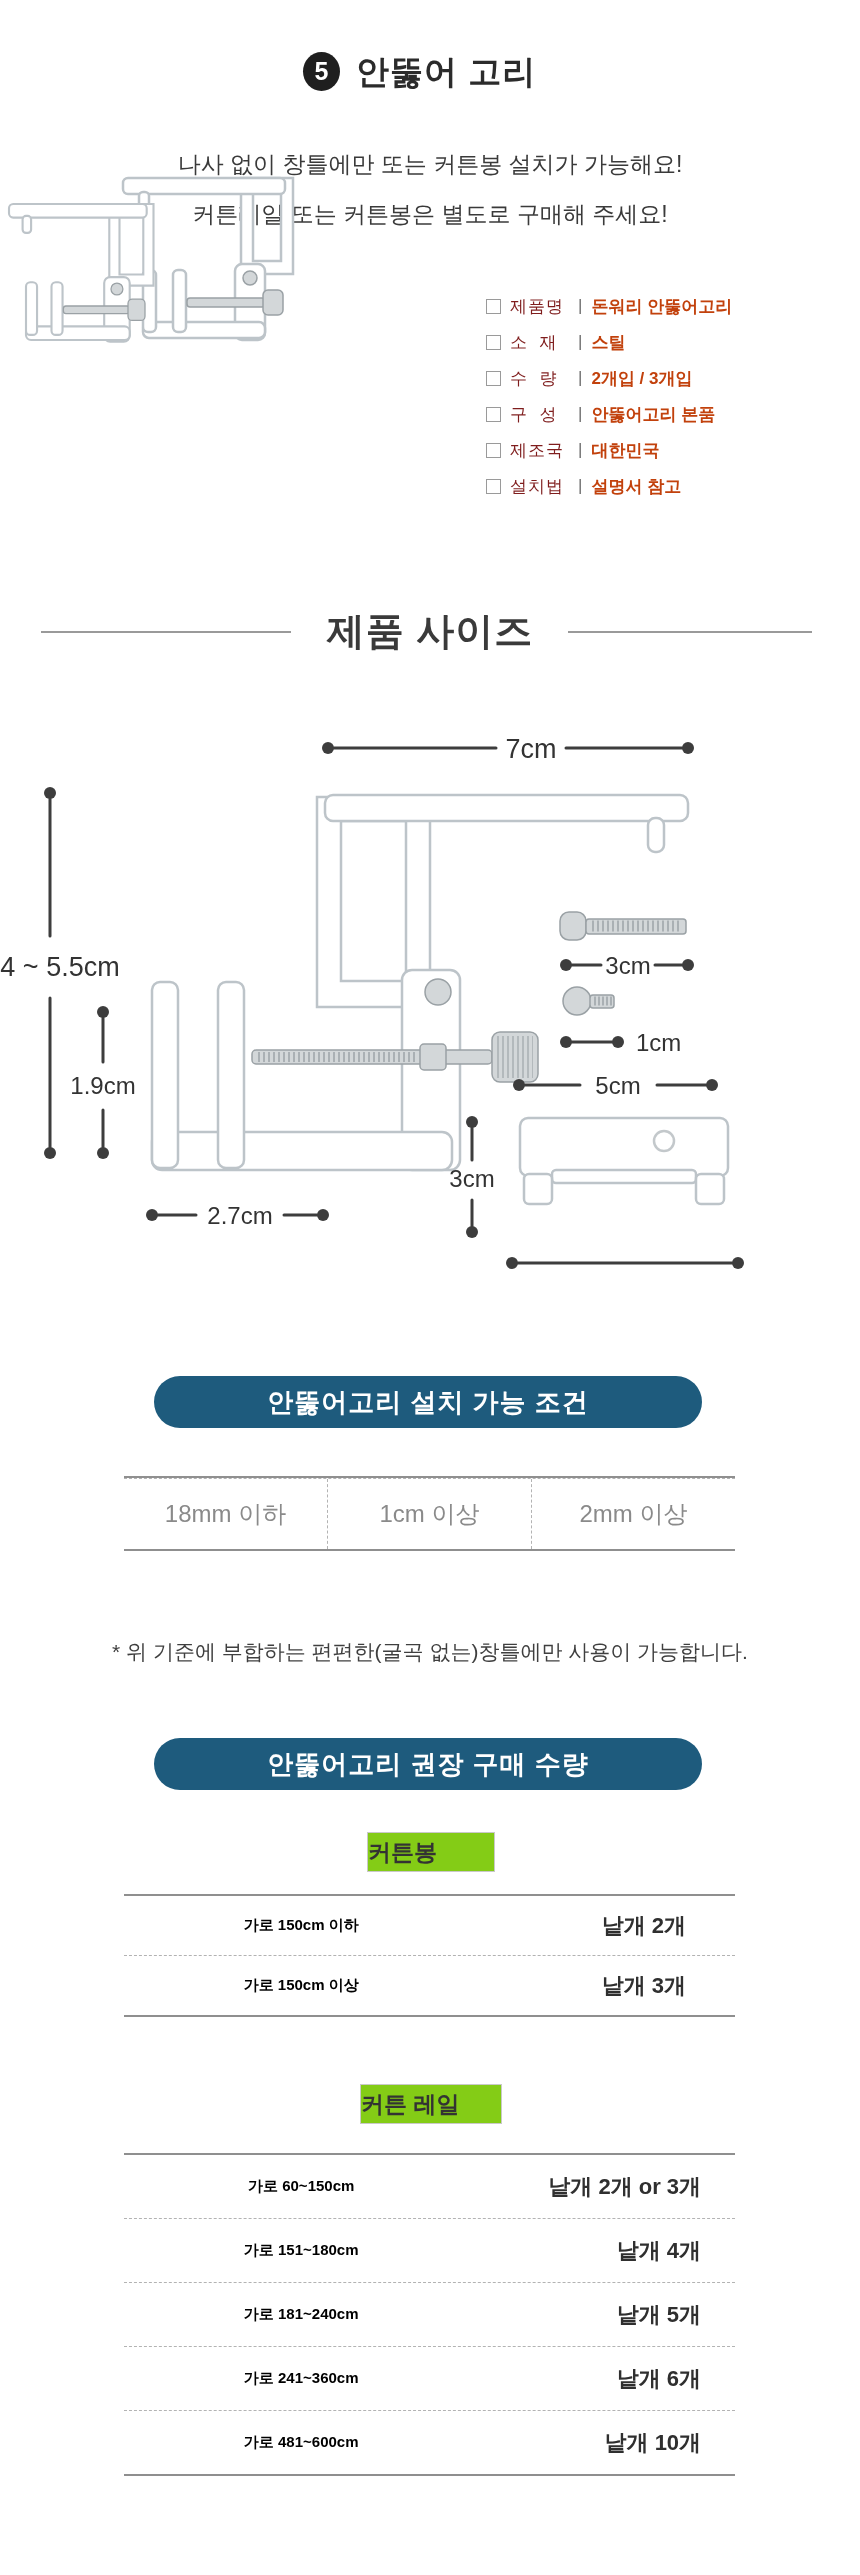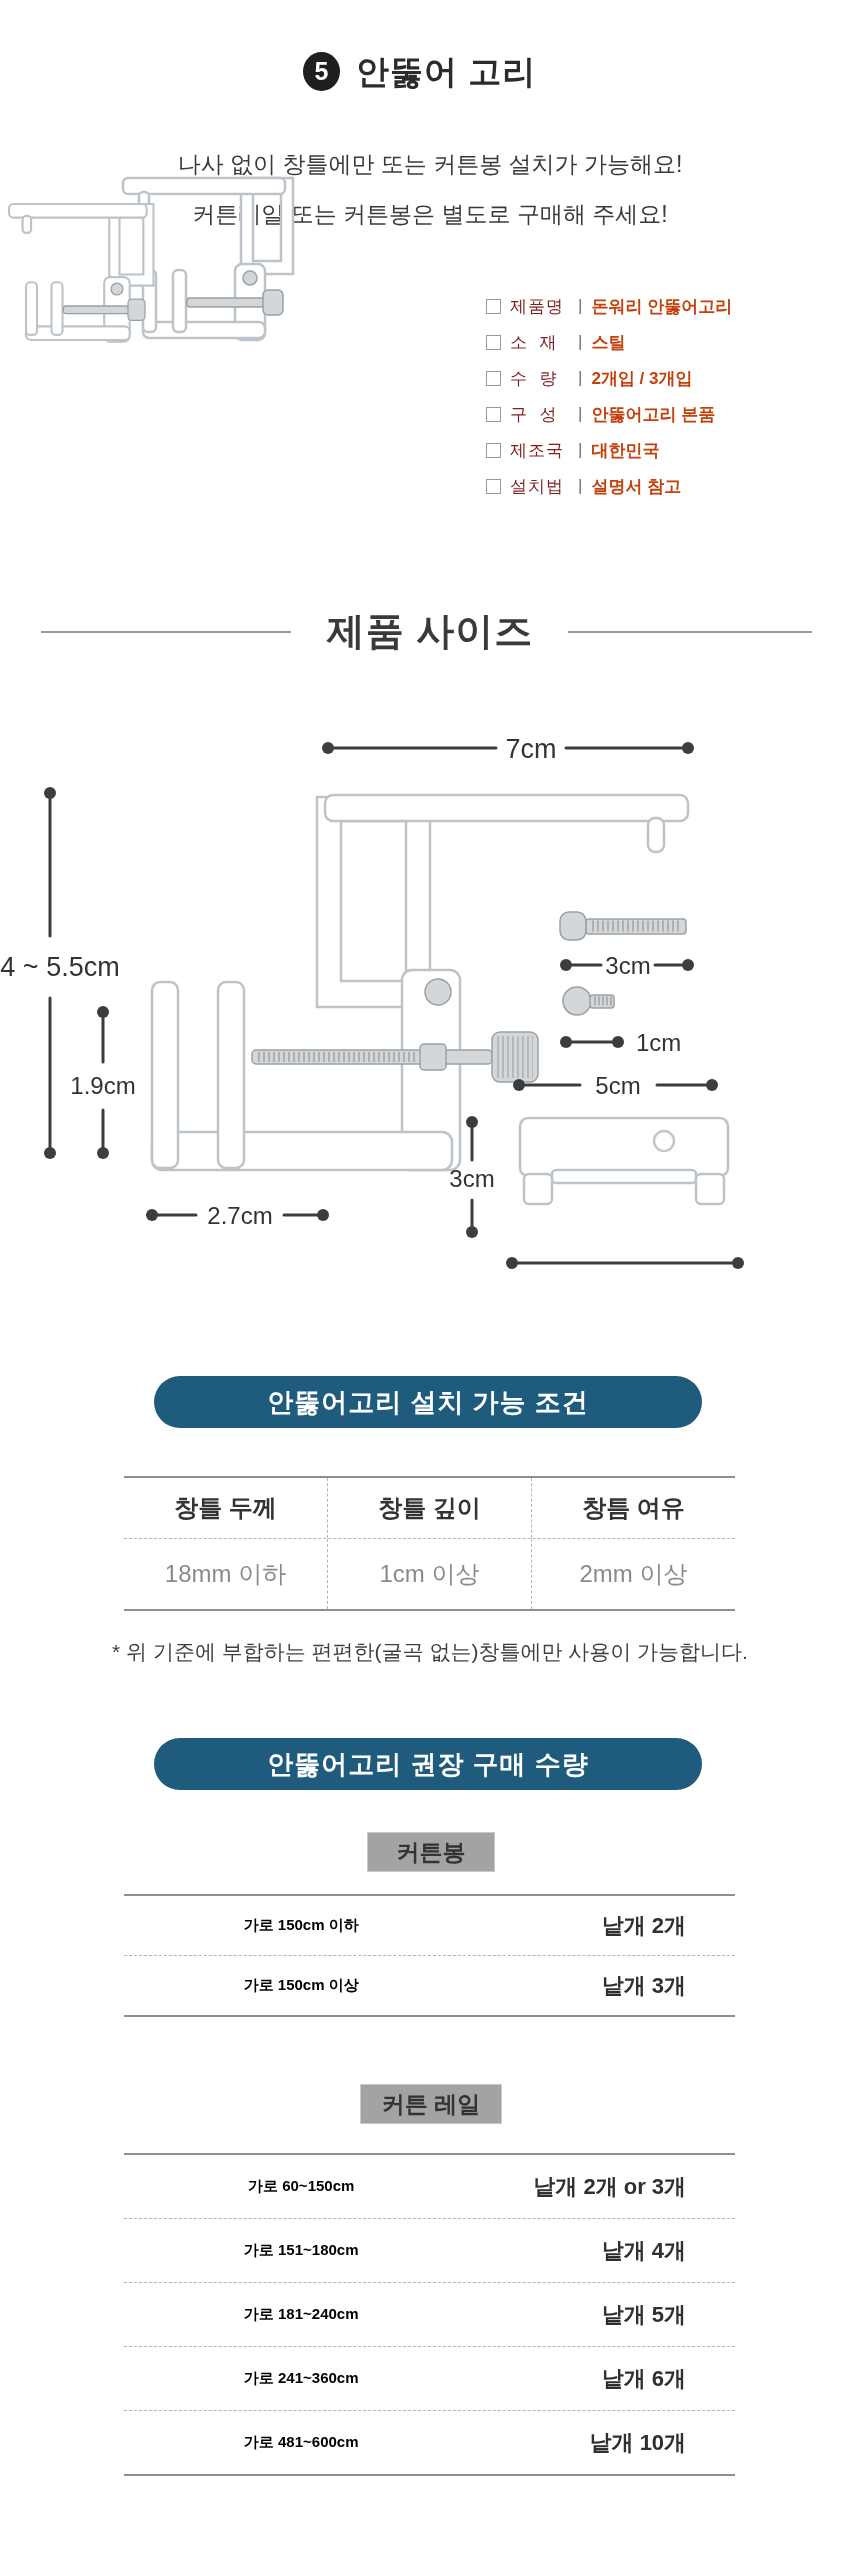--- a/index.html
+++ b/index.html
@@ -48,29 +48,29 @@
   .cond-hdr{height:60px;}
   .cond-vals{height:70px;border-top:1px dashed #b3b3b3;}
   .cond-cell{flex:1;display:flex;align-items:center;justify-content:center;}
   .cond-cell + .cond-cell{border-left:1px dashed #b3b3b3;}
   .cond-hdr .cond-cell{font-size:24px;font-weight:bold;color:#333;}
   .cond-vals .cond-cell{font-size:24px;color:#8a8a8a;}
 
   .note{position:absolute;left:0;top:1638px;width:860px;text-align:center;font-size:21px;color:#3f3f3f;font-weight:500;}
 
   
-  .tag-box{position:absolute;background:#a3a3a3;border:1px solid #c9c9c9;text-align:center;
+  .tag-box{position:absolute;background:#84cc16;border:1px solid #c9c9c9;text-align:left;
            font-size:23px;font-weight:bold;color:#333;}
   .tag-rod{left:367px;top:1832px;width:126px;height:38px;line-height:38px;}
   .tag-rail{left:360px;top:2084px;width:140px;height:38px;line-height:38px;}
 
   .q-table{position:absolute;left:124px;width:611px;border-top:2px solid #8f8f8f;border-bottom:2px solid #8f8f8f;}
   .q-rod{top:1894px;} .q-rail{top:2153px;}
   .q-row{display:flex;align-items:center;}
-  .q-rod .q-row{height:59px;} .q-rail .q-row{height:63px;}
+  .q-rod .q-row{height:59px;} .q-rail .q-row{height:63px;gap:15px;}
   .q-row + .q-row{border-top:1px dashed #b3b3b3;}
   .q-size{width:58%;text-align:center;font-size:15px;font-weight:600;color:#000000;}
   .q-qty{width:34%;text-align:right;font-size:22px;font-weight:700;color:#2f2f2f;}
 </style>
 </head>
 <body>
 
 <div class="page">
 
   <span class="num-badge">5</span>
@@ -239,25 +239,20 @@
     </g>
     <g>
       <circle class="dot" cx="512" cy="593" r="6"></circle>
         <circle class="dot" cx="738" cy="593" r="6"></circle>
       <line class="dim" x1="518" y1="593" x2="732" y2="593"></line>
     </g>
   </svg>
 
   <div class="banner banner1">안뚫어고리 설치 가능 조건</div>
   <div class="cond-table">
-    <div class="cond-row cond-hdr">
-      <div class="cond-cell">창틀 두께</div>
-      <div class="cond-cell">창틀 깊이</div>
-      <div class="cond-cell">창틈 여유</div>
-    </div>
     <div class="cond-row cond-vals">
       <div class="cond-cell">18mm 이하</div>
       <div class="cond-cell">1cm 이상</div>
       <div class="cond-cell">2mm 이상</div>
     </div>
   </div>
   <div class="note">* 위 기준에 부합하는 편편한(굴곡 없는)창틀에만 사용이 가능합니다.</div>
 
   <div class="banner banner2">안뚫어고리 권장 구매 수량</div>
 

